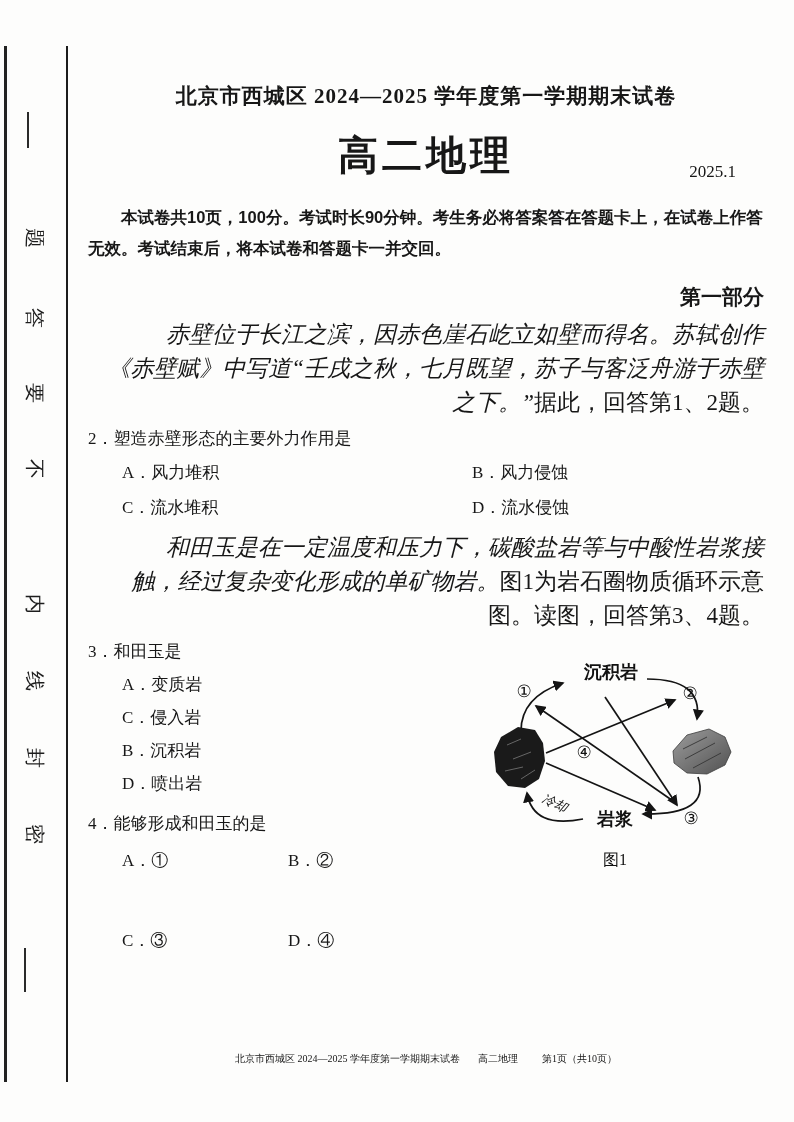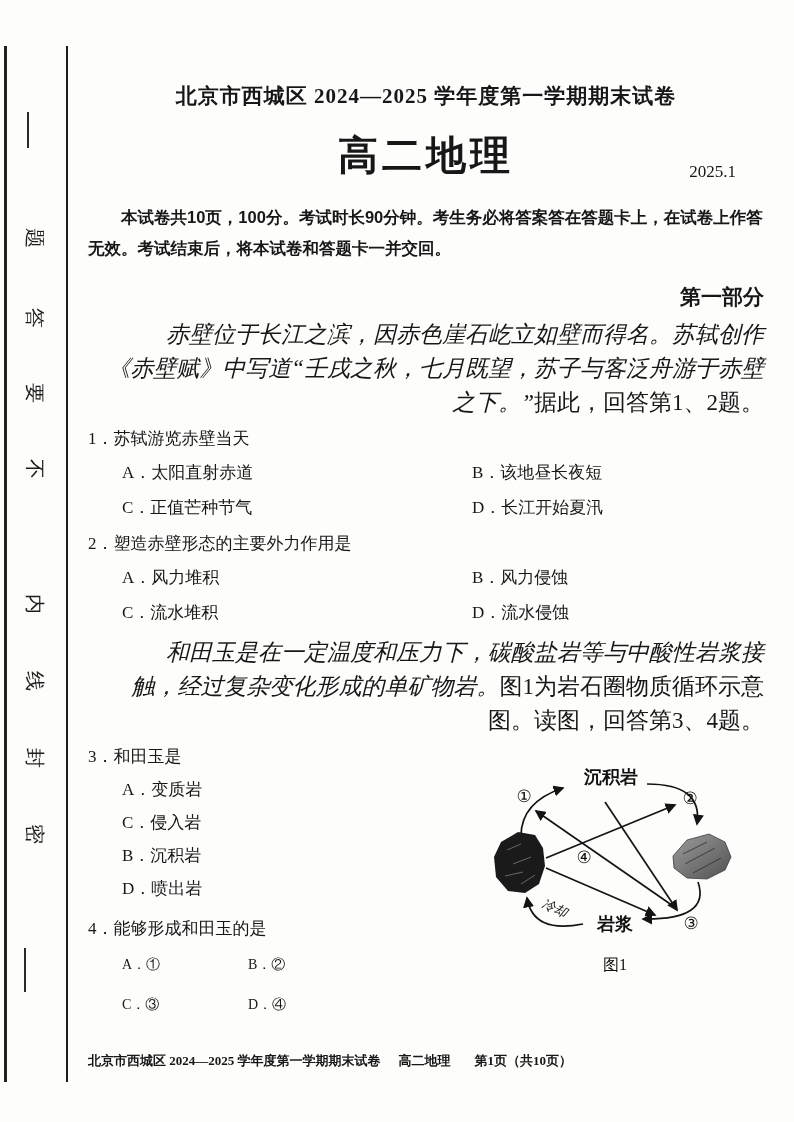--- a/index.html
+++ b/index.html
@@ -27,24 +27,24 @@
   .part-title{margin:18px 0 0;text-align:right;font-size:21px;font-weight:800;line-height:30px;}
   .part-intro{margin:8px 0 0;font-size:16.5px;font-weight:600;line-height:33.5px;text-indent:2em;}
   .context{margin:6px 0 0;font-size:23px;line-height:34px;text-indent:2em;text-align:right;}
   .context .tail{font-style:normal;}
   .q-stem{margin:3px 0 0;font-size:17px;line-height:32px;}
   .opts-2col{display:grid;grid-template-columns:350px auto;grid-auto-rows:35px;
     padding-left:34px;font-size:17px;align-items:center;}
   .opts-1col{padding-left:34px;font-size:17px;}
   .opts-1col .opt{height:33px;line-height:33px;}
   .opts-narrow{display:grid;grid-template-columns:126px auto;grid-auto-rows:40px;
-    padding-left:34px;width:300px;font-size:14px;align-items:center;}
+    padding-left:34px;width:300px;font-size:17px;align-items:center;gap:40px;}
   .q34-region{position:relative;}
   .figure{position:absolute;left:375px;top:21px;width:300px;height:214px;}
-  .footer{position:absolute;left:88px;top:1052px;width:676px;font-size:13px;font-weight:bold;}
+  .footer{position:absolute;left:88px;top:1052px;width:676px;text-align:center;font-size:10px;}
   .footer .mid{margin-left:18px;}
   .footer .pg{margin-left:24px;}
 </style>
 </head>
 <body>
 
 <div class="scan-edge"></div>
 <div class="seal-line"></div>
 <div class="seal-dash" style="left:27px;top:112px;height:36px;"></div>
 <div class="seal-dash" style="left:24px;top:948px;height:44px;"></div>
@@ -66,29 +66,20 @@
     <div class="exam-date">2025.1</div>
   </div>
 
   <p class="notice f-hei">本试卷共10页，100分。考试时长90分钟。考生务必将答案答在答题卡上，在试卷上作答无效。考试结束后，将本试卷和答题卡一并交回。</p>
 
   <h2 class="part-title f-hei">第一部分</h2>
 
 
   <p class="context f-kai"><span>赤壁位于长江之滨，因赤色崖石屹立如壁而得名。苏轼创作《赤壁赋》中写道“壬戌之秋，七月既望，苏子与客泛舟游于赤壁之下。”</span><span class="tail">据此，回答第1、2题。</span></p>
 
-  <div>
-    <p class="q-stem">1．苏轼游览赤壁当天</p>
-    <div class="opts-2col">
-      <div class="opt">A．太阳直射赤道</div>
-      <div class="opt">B．该地昼长夜短</div>
-      <div class="opt">C．正值芒种节气</div>
-      <div class="opt">D．长江开始夏汛</div>
-    </div>
-  </div>
 
   <div>
     <p class="q-stem">2．塑造赤壁形态的主要外力作用是</p>
     <div class="opts-2col">
       <div class="opt">A．风力堆积</div>
       <div class="opt">B．风力侵蚀</div>
       <div class="opt">C．流水堆积</div>
       <div class="opt">D．流水侵蚀</div>
     </div>
   </div>

